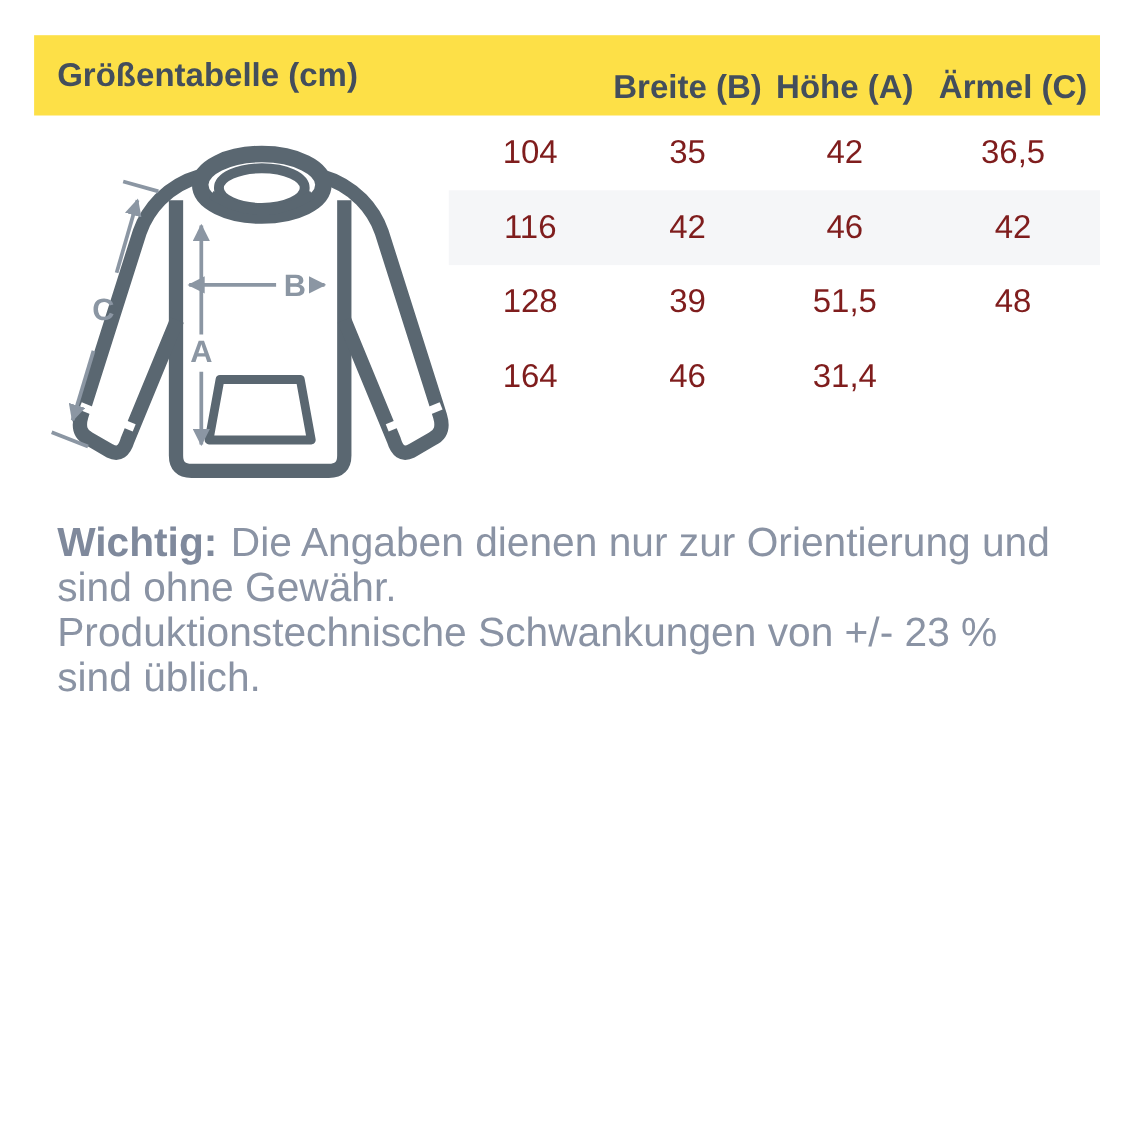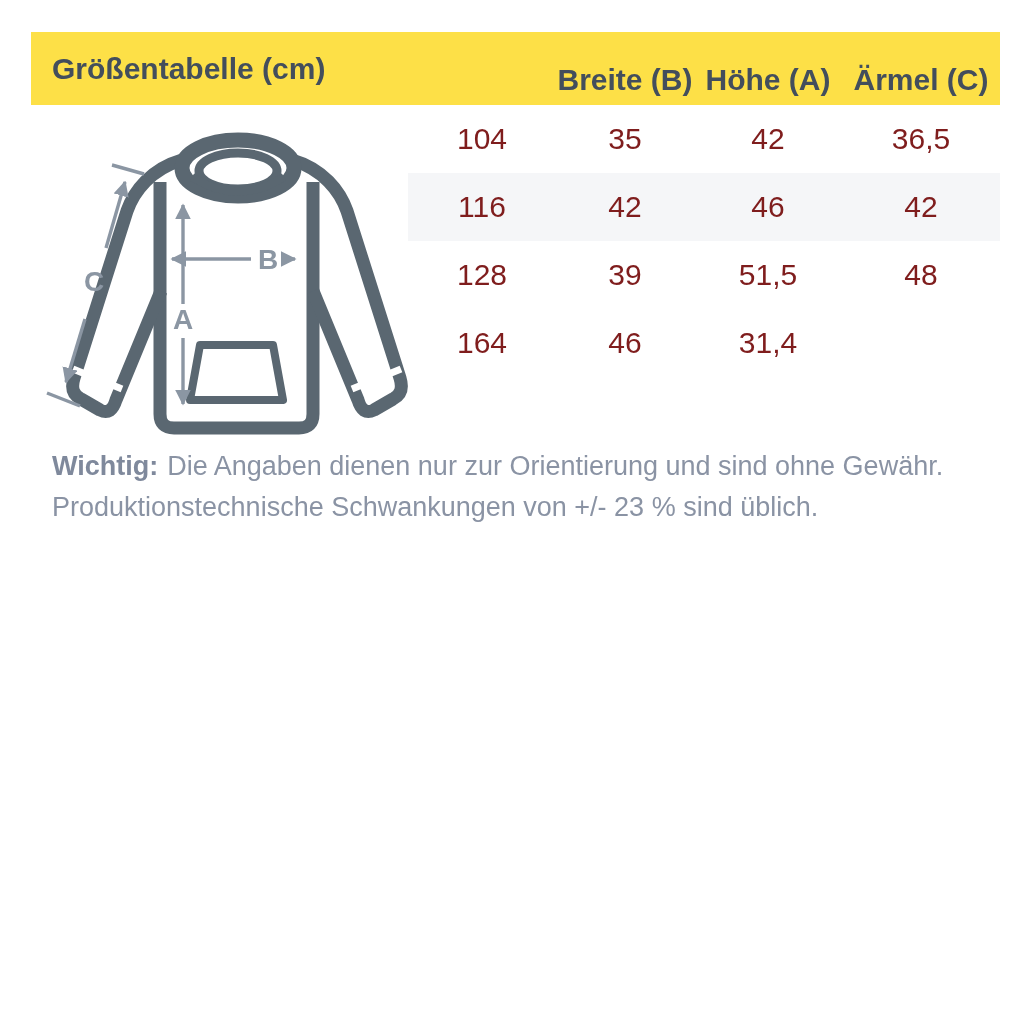--- a/index.html
+++ b/index.html
@@ -16,22 +16,22 @@
   .header-col{text-align:center;white-space:nowrap;margin-top:22px;}
   .rows{position:absolute;left:408px;top:105px;width:592px;}
   .row{
     height:68px;display:grid;grid-template-columns:148px 138px 148px 158px;
     align-items:center;font-size:30px;color:#7f1d1d;
   }
   .row.striped{background:#f5f6f8;}
   .cell{text-align:center;}
   .diagram{position:absolute;left:30px;top:108px;width:390px;height:345px;}
   .note{
-    position:absolute;left:52px;top:446px;width:920px;
-    font-size:27px;line-height:41px;color:#8a93a4;
+    position:absolute;left:52px;top:472px;width:920px;
+    font-size:37px;line-height:41px;color:#8a93a4;
   }
   .note-line{margin:0;}
   .note b{font-weight:bold;margin-right:0.33em;color:#7f899c;}
 </style>
 </head>
 <body>
 
 <div class="header-band">
   <div class="header-title">Größentabelle (cm)</div>
   <div class="header-col">Breite (B)</div>

